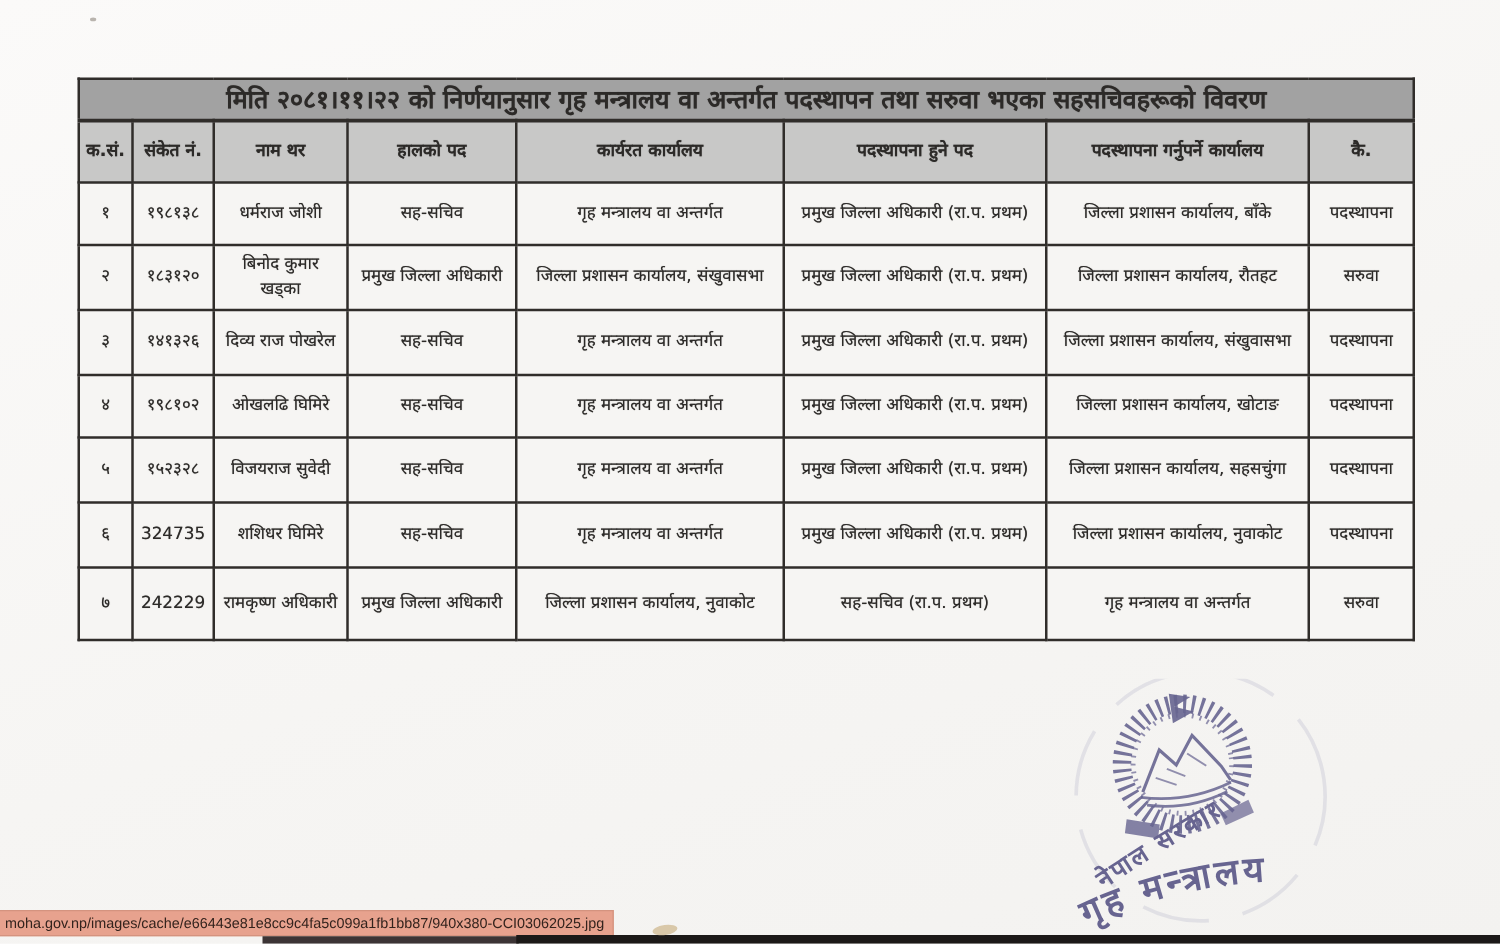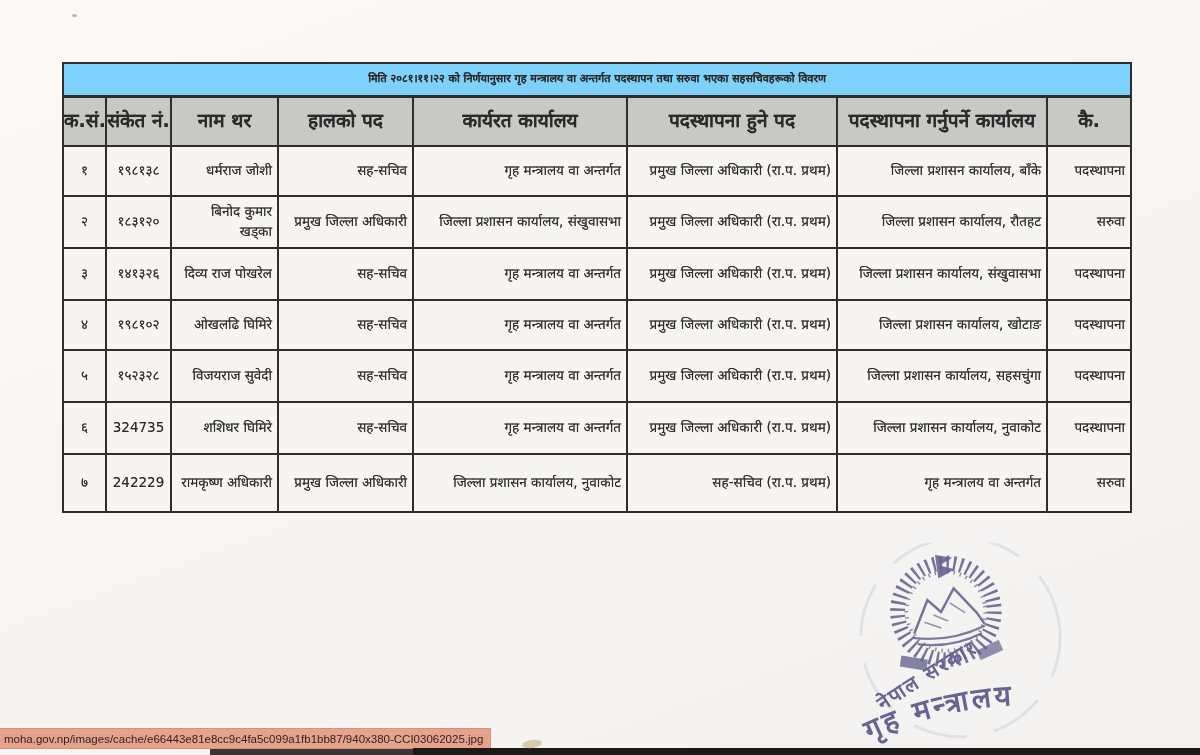--- a/index.html
+++ b/index.html
@@ -16,28 +16,28 @@
     position:absolute; left:62px; top:62px; width:1068px;
     border-collapse:collapse; table-layout:fixed;
     filter:contrast(0.98);
   }
   .doc-table th, .doc-table td {
     border:2px solid #2e2b28; vertical-align:middle;
     font-size:13.5px; line-height:1.45; color:#2a2826;
     text-shadow:0 0 0.6px rgba(40,38,35,.55);
   }
   .title-row th {
-    height:33px; background:#7dd3fc; text-align:center;
-    font-size:11px; font-weight:bold; border-bottom-width:3px;
+    height:33px; background:#a3a3a3; text-align:center;
+    font-size:20px; font-weight:bold; border-bottom-width:3px;
   }
   .head-row th {
     height:50px; background:#c9c9c8; text-align:center;
-    font-weight:bold; font-size:19px;
-  }
-  .doc-table tbody td { background:#f8f7f5; padding:2px 5px; text-align:right; }
+    font-weight:bold; font-size:14px;
+  }
+  .doc-table tbody td { background:#f8f7f5; padding:2px 5px; text-align:center; }
   .doc-table tbody td.col0, .doc-table tbody td.col1 { text-align:center; padding:2px 1px; }
   .doc-table tbody tr:nth-child(1) td { height:50px; }
   .doc-table tbody tr:nth-child(2) td { height:52px; }
   .doc-table tbody tr:nth-child(3) td { height:52px; }
   .doc-table tbody tr:nth-child(4) td { height:50px; }
   .doc-table tbody tr:nth-child(5) td { height:52px; }
   .doc-table tbody tr:nth-child(6) td { height:52px; }
   .doc-table tbody tr:nth-child(7) td { height:58px; }
   col.c0{width:43px} col.c1{width:65px} col.c2{width:107px} col.c3{width:135px}
   col.c4{width:214px} col.c5{width:210px} col.c6{width:210px} col.c7{width:84px}

